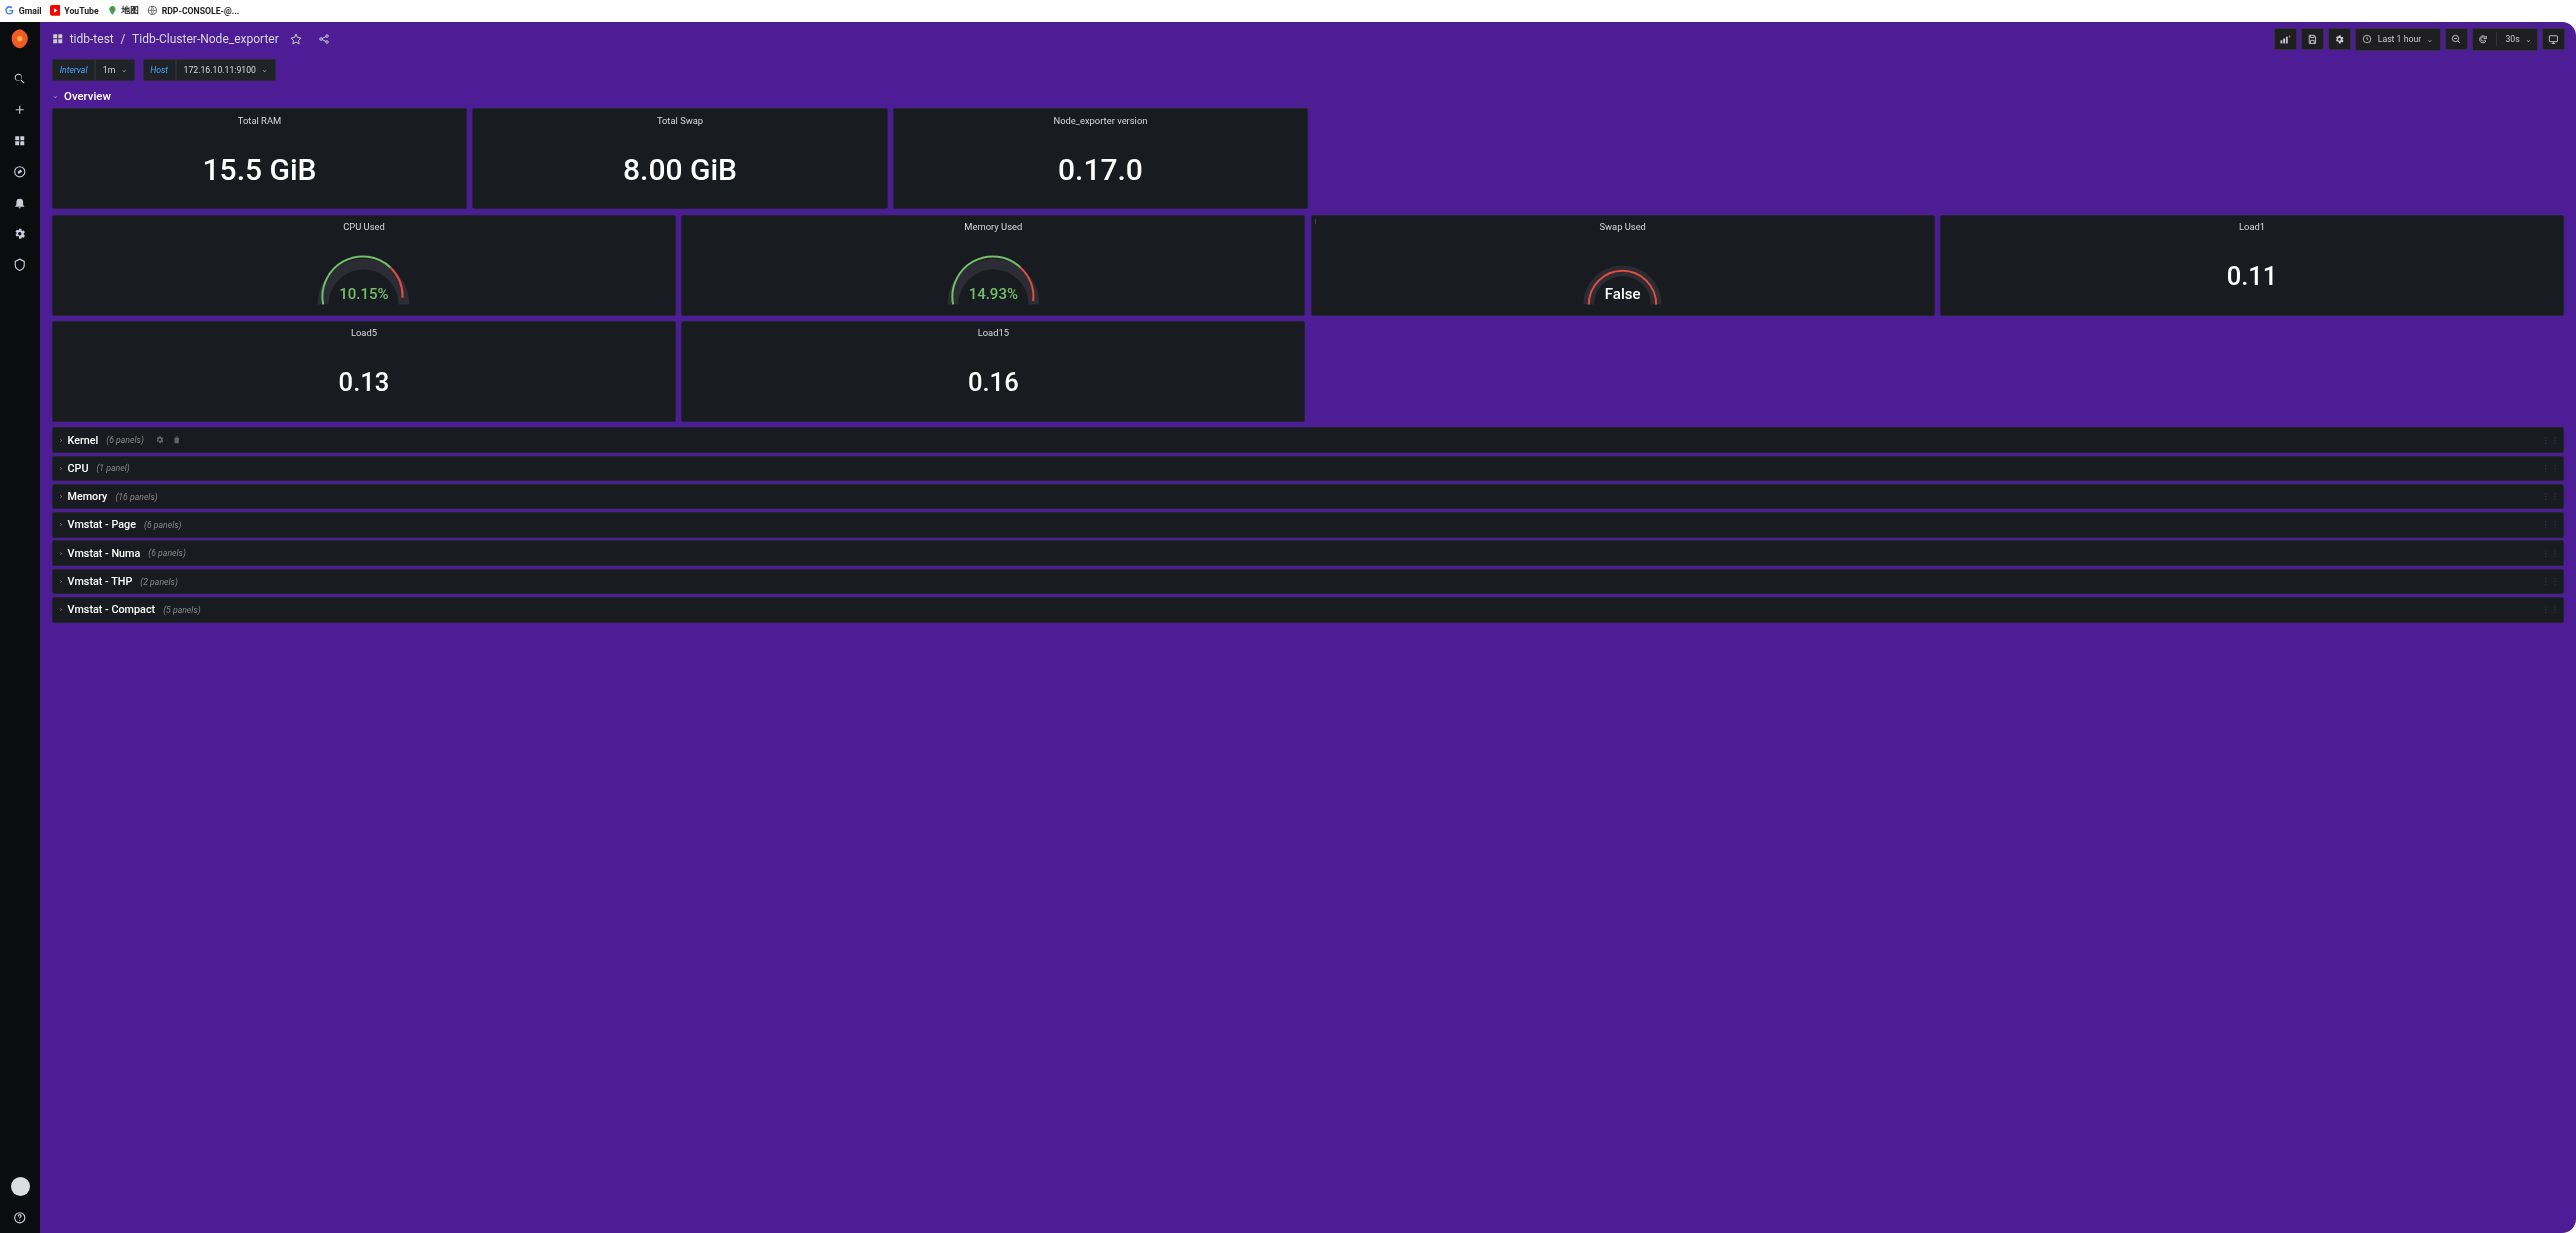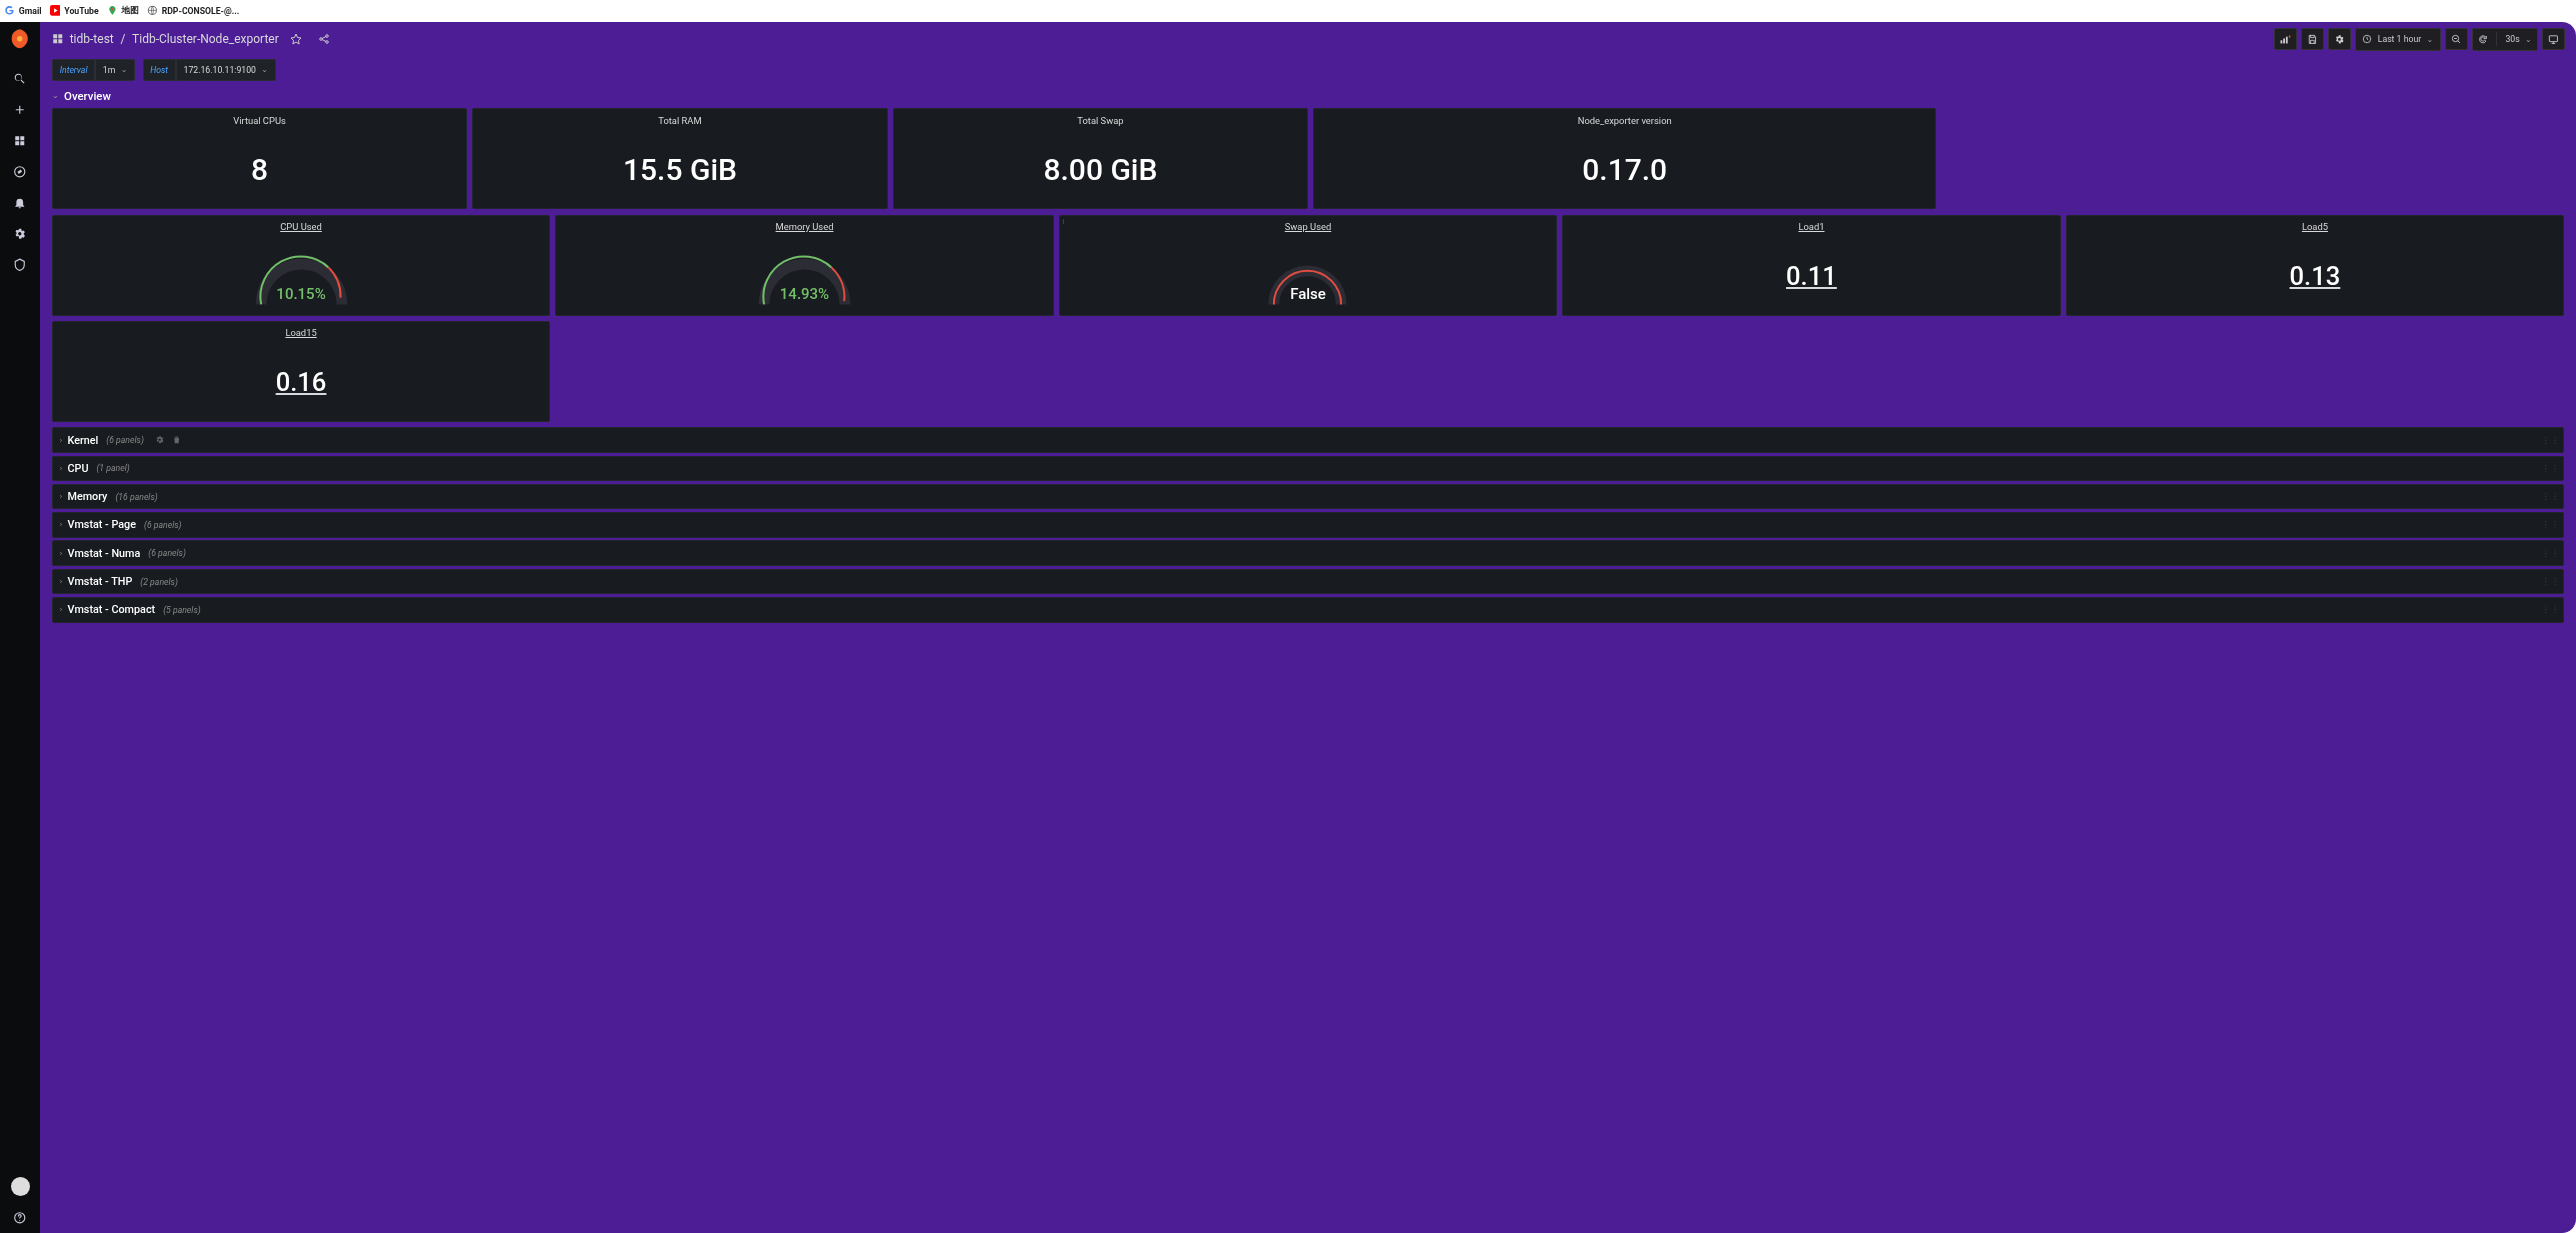--- a/index.html
+++ b/index.html
@@ -21,21 +21,21 @@
 .icon-btn.plain { background:transparent; border:none; }
 .topbar-right { margin-left:auto; display:flex; gap:4px; align-items:center; }
 .time-btn { height:23px; border:0.7px solid #333; background:#1f1f23; border-radius:2px; display:flex; align-items:center; padding:0 6.7px; gap:5.4px; cursor:pointer; font-size:8.7px; color:#ccc; }
 .varbar { padding:6.7px 12px 2.7px; display:flex; gap:5.4px; align-items:center; }
 .var-label { background:#1f2226; border:0.7px solid #2c2c34; border-radius:2px 0 0 2px; height:21.5px; display:flex; align-items:center; padding:0 6.7px; font-size:8.7px; color:#4aa3ff;font-style:italic; }
 .var-select { background:#1f2226; border:0.7px solid #2c2c34; border-radius:0 2px 2px 0; height:21.5px; display:flex; align-items:center; padding:0 6.7px; font-size:8.7px; color:#d8d9da; gap:5.4px; cursor:pointer; margin-right:2px; }
 .content { flex:1; overflow:auto; padding:0 12px; }
 .row-expand { display:flex; align-items:center; gap:5.4px; font-size:11.4px; font-weight:500; color:#fff; cursor:pointer; padding:5.4px 0; }
 .panels { display:grid; gap:5.4px; margin-bottom:5.4px;}
 .row-a { grid-template-columns:repeat(2,1fr) repeat(2,1fr) 1.5fr 1.5fr; grid-template-columns:1fr 1fr 1fr 1.5fr 1.5fr; }
-.row-b { grid-template-columns:1fr 1fr 1fr 1fr 1fr;text-decoration:underline; }
+.row-b { grid-template-columns:1fr 1fr 1fr 1fr; }
 .panel { background:#181b1f; border:0.7px solid #22252b; border-radius:2px; height:101px; display:flex; flex-direction:column; align-items:center; position:relative; }
 .panel-title { font-size:9.4px; color:#d8d9da; padding:5.4px 0; text-align:center; cursor:pointer; }
 .panel-big { flex:1; display:flex; align-items:center; justify-content:center; font-size:30px; font-weight:500; color:#fff; }
 .green-val { color:#73BF69; }
 .green-val .unit { color:#ccc; }
 .gauge-wrap { flex:1; display:flex; align-items:flex-end; justify-content:center; padding-bottom:6.7px; position:relative; }
 .gauge-val { position:absolute; bottom:12px; font-size:15px; font-weight:500; color:#73BF69; }
 .gauge-val.red { color:#fff; }
 .collapsed-row { background:#181b1f; border:0.7px solid #22252b; border-radius:2px; height:25.6px; display:flex; align-items:center; padding:0 6.7px; margin-bottom:2.7px; cursor:pointer; position:relative; }
 .collapsed-row .name { font-size:10.8px; color:#fff; font-weight:500; }
@@ -228,24 +228,20 @@
     </div>
 
     <div class="content">
       <div class="row-expand">
         <span class="chev">⌄</span>
         <span>Overview</span>
       </div>
 
       <div class="panels row-a">
         <div class="panel">
-          <div class="panel-title">Virtual CPUs</div>
-          <div class="panel-big">8</div>
-        </div>
-        <div class="panel">
           <div class="panel-title">Total RAM</div>
           <div class="panel-big">15.5 GiB</div>
         </div>
         <div class="panel">
           <div class="panel-title">Total Swap</div>
           <div class="panel-big">8.00 GiB</div>
         </div>
         <div class="panel">
           <div class="panel-title">Node_exporter version</div>
           <div class="panel-big">0.17.0</div>

